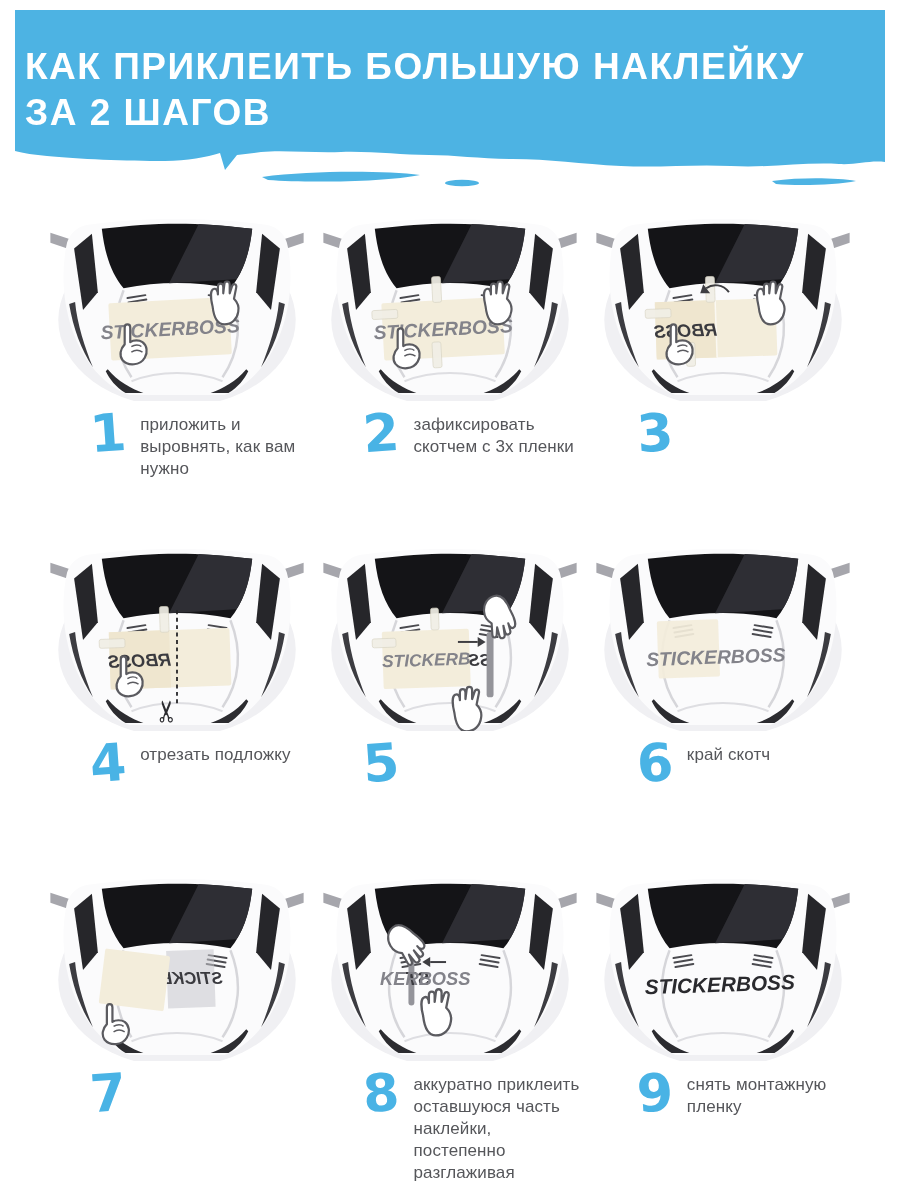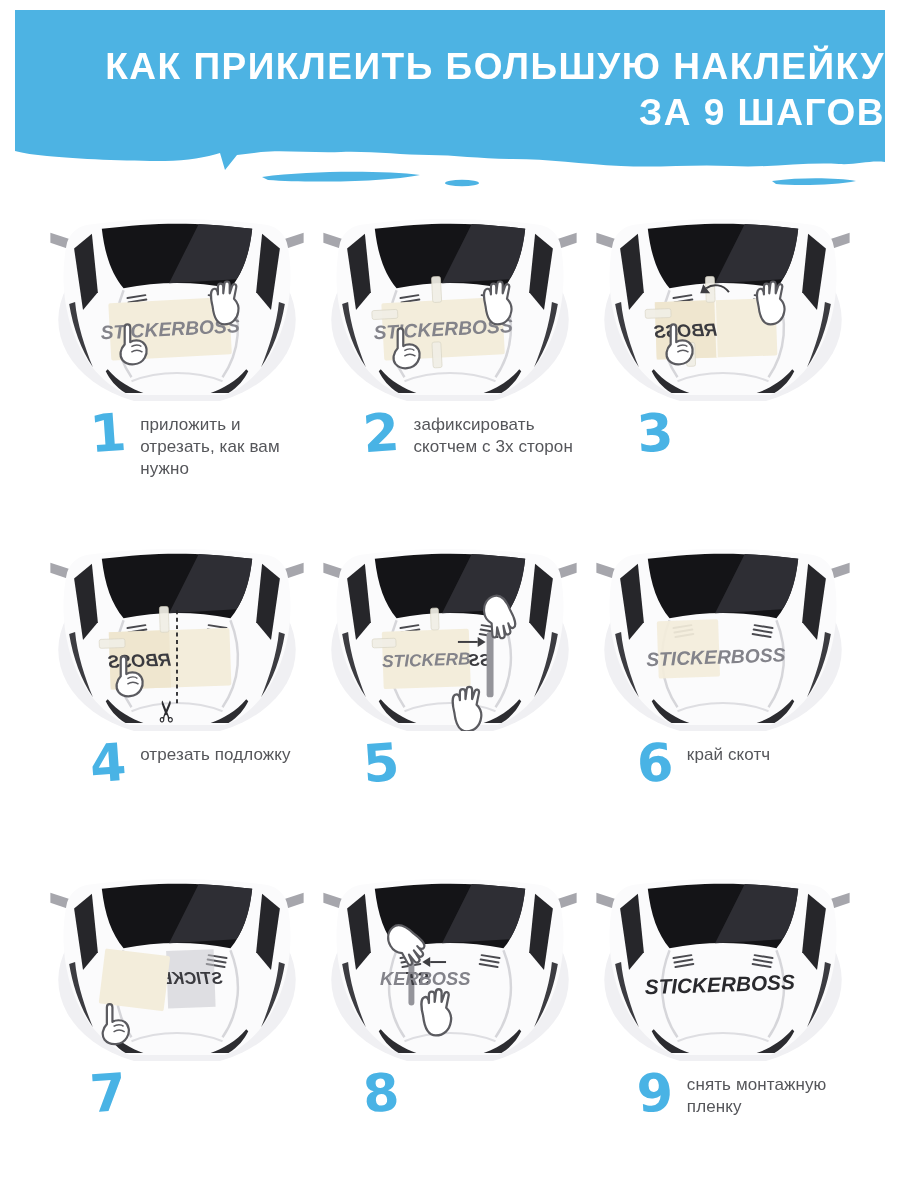--- a/index.html
+++ b/index.html
@@ -3,22 +3,22 @@
 <meta charset="utf-8">
 <style>
   html,body{margin:0;padding:0;}
   body{
     width:900px;height:1200px;background:#ffffff;position:relative;overflow:hidden;
     font-family:"Liberation Sans",sans-serif;
   }
   
   .banner{position:absolute;left:15px;top:10px;width:870px;height:195px;}
   .banner svg{position:absolute;left:0;top:0;}
-  .title{position:absolute;left:0;width:100%;text-align:right;color:#ffffff;
-         font-weight:700;letter-spacing:1.5px;line-height:1;}
+  .title{position:absolute;left:0;width:100%;text-align:left;color:#ffffff;
+         font-weight:700;letter-spacing:1.5px;line-height:1;padding-left:10px;}
   .t1{top:38px;font-size:37px;}
   .t2{top:84px;font-size:37px;}
   
   .grid{position:absolute;left:40px;top:213px;width:820px;
         display:grid;grid-template-columns:repeat(3,1fr);grid-template-rows:330px 330px auto;}
   .cell{display:flex;flex-direction:column;align-items:center;}
   .car{width:258px;height:188px;flex:0 0 auto;}
   .caption{width:100%;display:flex;align-items:flex-start;gap:14px;
            padding-left:50px;box-sizing:border-box;margin-top:10px;}
   .num{font-family:"DejaVu Sans",sans-serif;font-weight:700;font-size:52px;line-height:.85;
@@ -82,57 +82,57 @@
 </svg>
 
 <div class="banner">
   <svg width="870" height="195" viewBox="0 0 870 195">
     <path fill="#4DB3E3" d="M0,0 H870 V152 C855,150 842,155 824,154 C788,152 756,158 716,156 C676,154 646,158 606,156 C566,154 534,149 498,149 C466,149 440,145 414,145 C386,145 356,141 326,142 C298,143 268,140 246,142 L222,145 L210,160 L205,143 C192,147 172,151 150,151 C112,151 62,149 32,146 C20,145 8,143 0,141 Z"></path>
     <path fill="#4DB3E3" d="M247,167 C300,160 372,161 405,165 C372,172 292,173 253,170 Z"></path>
     <ellipse fill="#4DB3E3" cx="447" cy="173" rx="17" ry="3.2"></ellipse>
     <path fill="#4DB3E3" d="M757,171 C789,167 822,168 841,171 C822,175 783,176 761,174 Z"></path>
   </svg>
   <div class="title t1">КАК ПРИКЛЕИТЬ БОЛЬШУЮ НАКЛЕЙКУ</div>
-  <div class="title t2">ЗА 9 ШАГОВ</div>
+  <div class="title t2">ЗА 2 ШАГОВ</div>
 </div>
 
 <div class="grid">
 
   <div class="cell">
     <svg class="car" viewBox="0 0 260 190">
       <use href="#car-base"></use>
       <g transform="rotate(-3 123 117)">
         <rect class="sticker" x="62" y="88" width="122" height="58" rx="2"></rect>
         <text class="stk" x="123" y="124" font-size="19.5">STICKERBOSS</text>
       </g>
       <use href="#hand-open" x="158" y="66" width="44" height="52"></use>
       <use href="#hand-point" x="62" y="108" width="46" height="54"></use>
     </svg>
     <div class="caption">
       <div class="num">1</div>
-      <div class="desc">приложить и отрезать, как вам нужно</div>
+      <div class="desc">приложить и выровнять, как вам нужно</div>
     </div>
   </div>
 
   <div class="cell">
     <svg class="car" viewBox="0 0 260 190">
       <use href="#car-base"></use>
       <g transform="rotate(-3 123 117)">
         <rect class="sticker" x="62" y="88" width="122" height="58" rx="2"></rect>
         <text class="stk" x="123" y="124" font-size="19.5">STICKERBOSS</text>
         <rect class="tape" x="114" y="64" width="9" height="26" rx="2"></rect>
         <rect class="tape" x="111" y="130" width="9" height="26" rx="2"></rect>
         <rect class="tape" x="52" y="95" width="26" height="9" rx="2"></rect>
       </g>
       <use href="#hand-open" x="158" y="66" width="44" height="52"></use>
       <use href="#hand-point" x="62" y="112" width="46" height="54"></use>
     </svg>
     <div class="caption">
       <div class="num">2</div>
-      <div class="desc">зафиксировать скотчем с 3х сторон</div>
+      <div class="desc">зафиксировать скотчем с 3х пленки</div>
     </div>
   </div>
 
   <div class="cell">
     <svg class="car" viewBox="0 0 260 190">
       <use href="#car-base"></use>
       <g transform="rotate(-2 123 117)">
         <rect class="sticker" x="62" y="88" width="122" height="58" rx="2"></rect>
         <rect class="sticker-dk" x="62" y="88" width="61" height="58"></rect>
         <line x1="123" y1="88" x2="123" y2="146" stroke="#ffffff" stroke-width="1.5" opacity=".7"></line>
@@ -227,20 +227,21 @@
       <text class="stk" x="105" y="113" font-size="18.5" text-anchor="start">KERBOSS</text>
       <line class="arrowline" x1="126" y1="90" x2="110" y2="90"></line>
       <polygon class="arrowhead" points="110,85 102,90 110,95"></polygon>
       <g transform="rotate(140 84 72)">
         <use href="#hand-open" x="62" y="46" width="44" height="52"></use>
       </g>
       <use href="#hand-open" x="94" y="114" width="48" height="56"></use>
     </svg>
     <div class="caption">
       <div class="num">8</div>
+      <div class="desc">аккуратно приклеить оставшуюся часть наклейки, постепенно разглаживая</div>
     </div>
   </div>
 
   <div class="cell">
     <svg class="car" viewBox="0 0 260 190">
       <use href="#car-base"></use>
       <text class="stk stk-final" x="127" y="120" font-size="21" transform="rotate(-2 127 120)">STICKERBOSS</text>
     </svg>
     <div class="caption">
       <div class="num">9</div>

